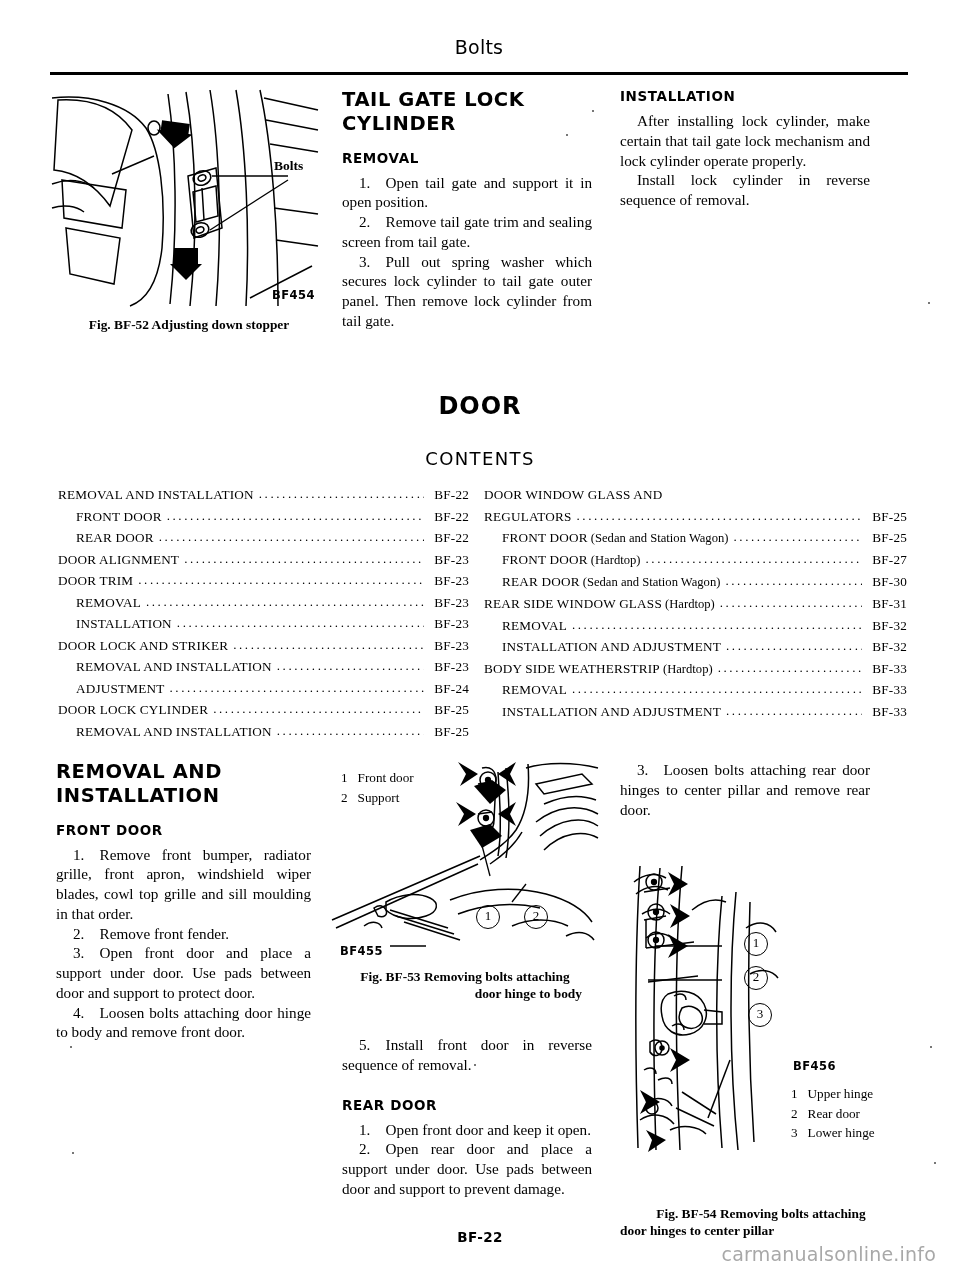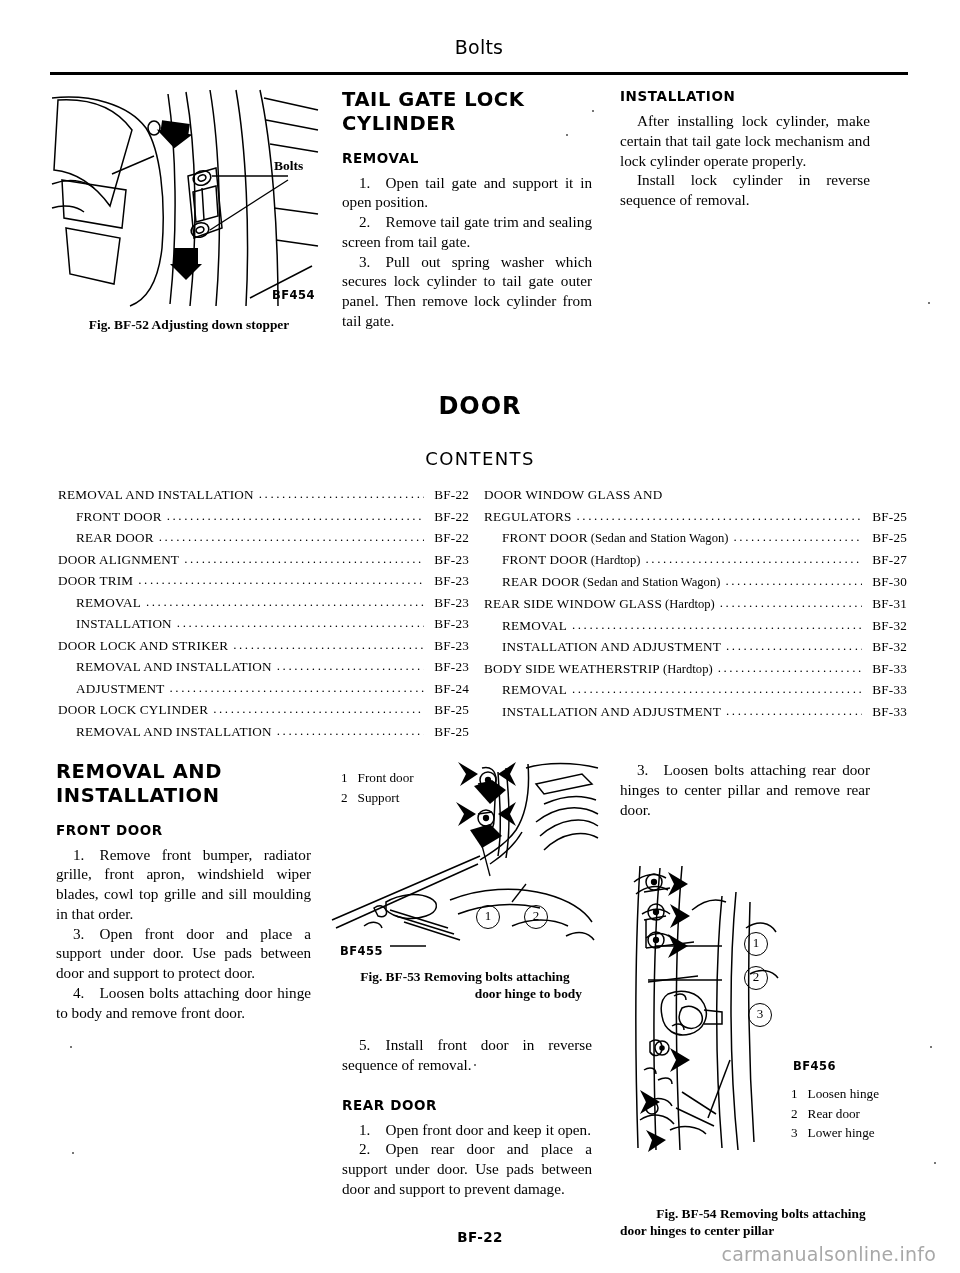--- a/index.html
+++ b/index.html
@@ -390,20 +390,21 @@
     </div>
   </div>
 
 <div class="col" style="left:56px; top:760px; width:255px;">
   <div class="h1">
     <span>REMOVAL AND</span><br>
     <span>INSTALLATION</span>
   </div>
   <div class="h2" style="margin-top:14px;">FRONT DOOR</div>
   <p class="body indent">1. Remove front bumper, radiator grille, front apron, windshield wiper blades, cowl top grille and sill moulding in that order.</p>
+  <p class="body indent">2. Remove front fender.</p>
   <p class="body indent">3. Open front door and place a support under door. Use pads between door and support to protect door.</p>
   <p class="body indent">4. Loosen bolts attaching door hinge to body and remove front door.</p>
 </div>
 
 <table class="fig-legend" style="position:absolute; left:340px; top:768px; border-collapse:collapse;">
   <tbody>
       <tr>
     <td class="num">1</td>
     <td>Front door</td>
   </tr>
@@ -578,21 +579,21 @@
 </div>
 <div style="position:absolute; left:748px; top:1003px; width:22px; height:22px; border:1.5px solid #000; border-radius:50%; text-align:center; line-height:20px; font-size:13px; font-family:'Liberation Serif',serif;">
   <span>3</span>
 </div>
 
 <div class="fig-code" style="position:absolute; left:793px; top:1059px;">BF456</div>
 <table class="fig-legend" style="position:absolute; left:790px; top:1084px; border-collapse:collapse;">
   <tbody>
       <tr>
     <td class="num">1</td>
-    <td>Loosen hinge</td>
+    <td>Upper hinge</td>
   </tr>
   <tr>
     <td class="num">2</td>
     <td>Rear door</td>
   </tr>
   <tr>
     <td class="num">3</td>
     <td>Lower hinge</td>
   </tr>
 </tbody>

